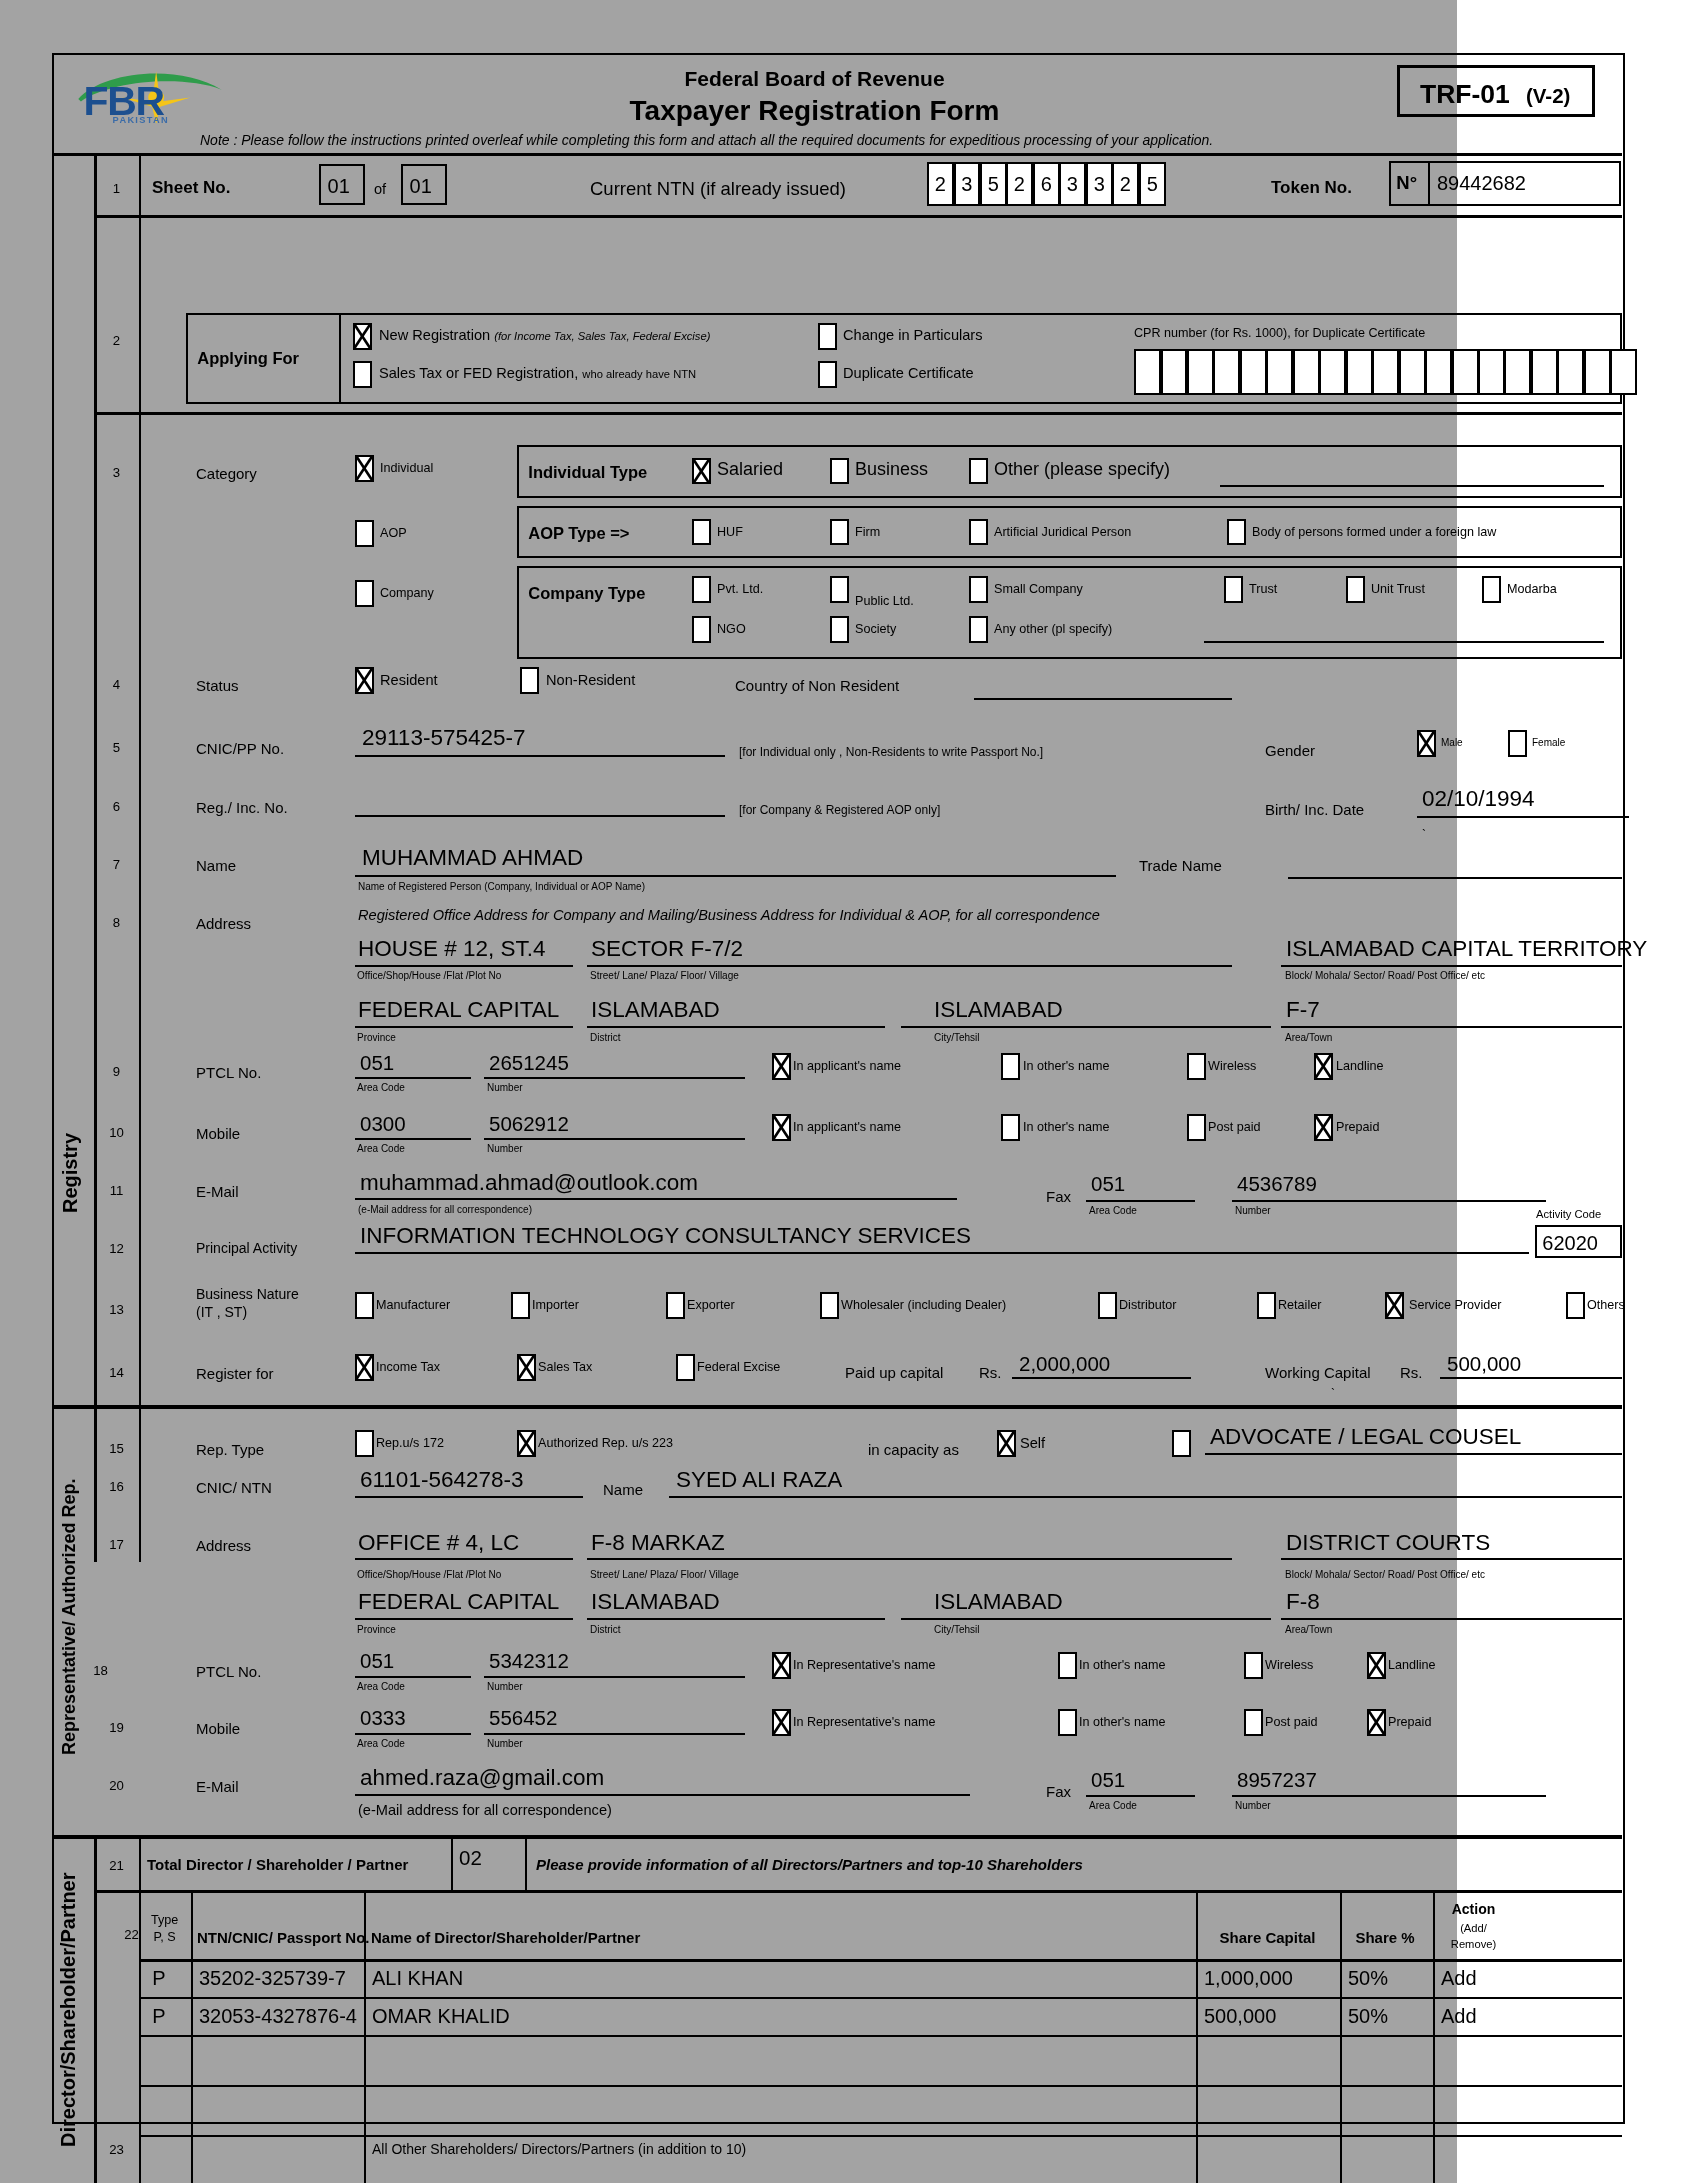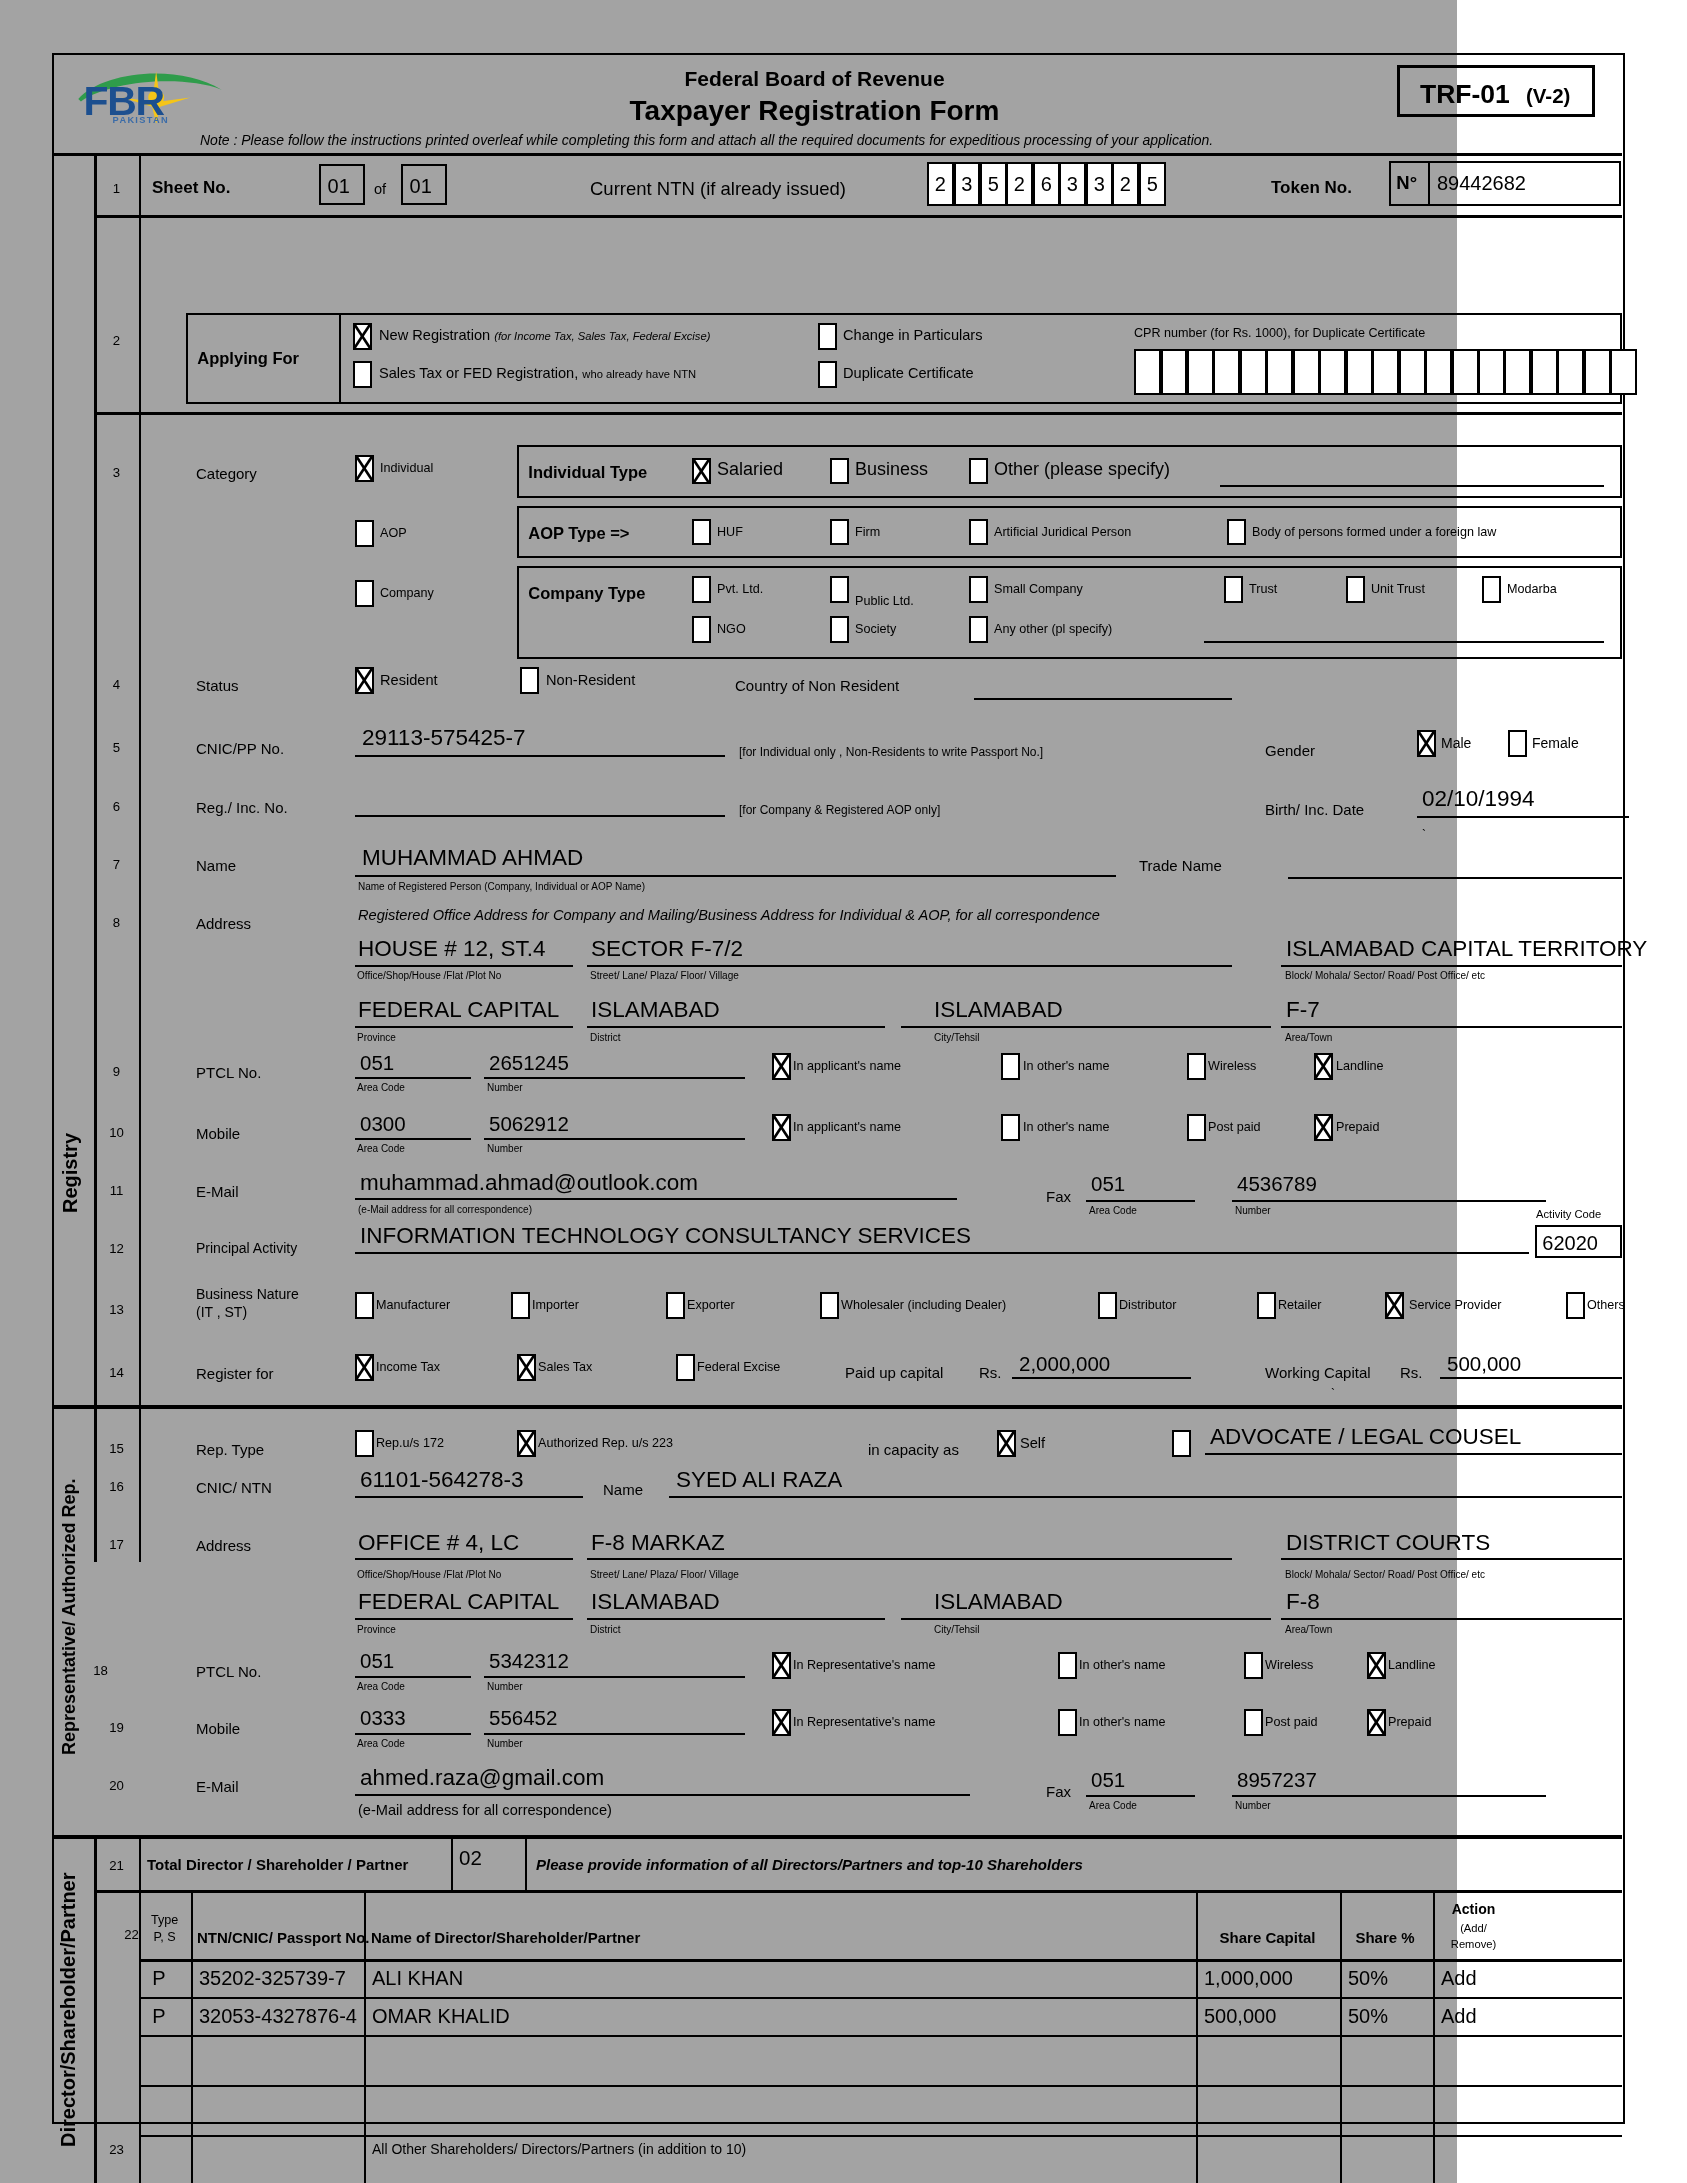--- a/index.html
+++ b/index.html
@@ -15,21 +15,21 @@
   .lblxs{font-size:10px;line-height:1.1;}
   .bold{font-weight:bold;}
   .ital{font-style:italic;}
   .ctr{text-align:center;}
 
   
   .cb{position:absolute;width:18.5px;height:26.5px;border:2px solid #000;box-sizing:border-box;background:#fff;}
   .cb svg{position:absolute;left:-2px;top:-2px;width:18.5px;height:26.5px;}
   .cbl{position:absolute;font-size:14.6px;line-height:26.5px;white-space:nowrap;}
   .cbl.sm{font-size:12.6px;}
-  .cbl.xs{font-size:14px;text-align:right;}
+  .cbl.xs{font-size:10px;text-align:right;}
 
   
   .val{position:absolute;font-size:20.5px;line-height:1;white-space:nowrap;}
   .val.l{font-size:22.5px;}
   .ul{position:absolute;border-bottom:2.6px solid #000;}
   .cap{position:absolute;font-size:10px;line-height:1.1;white-space:nowrap;}
 
   
   .vert{position:absolute;writing-mode:vertical-rl;transform:rotate(180deg);font-weight:bold;text-align:center;}
 

